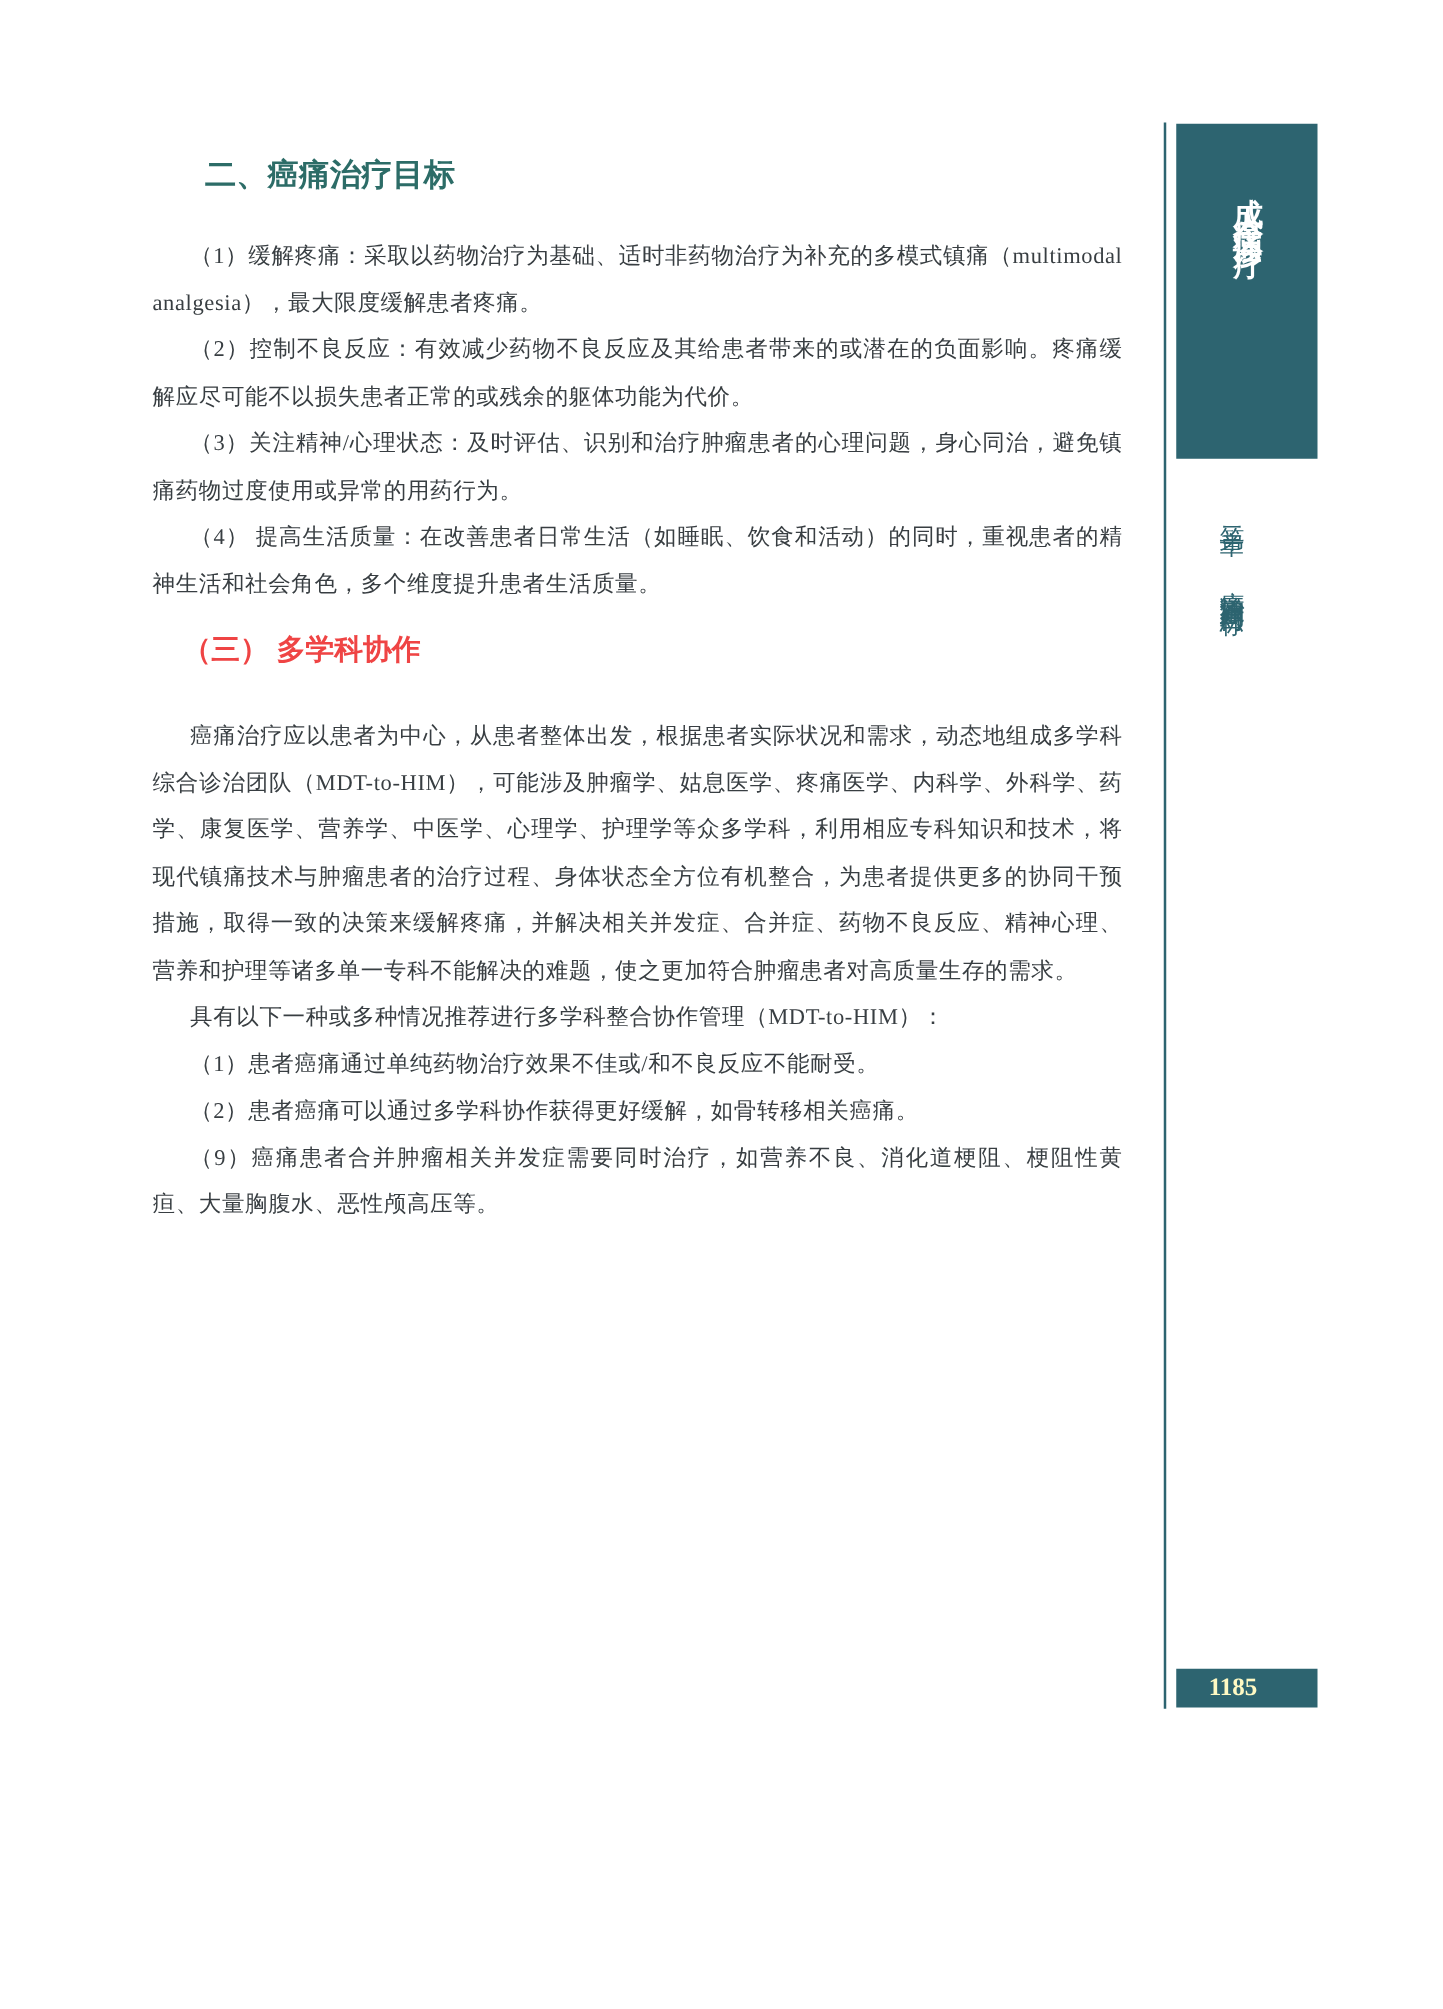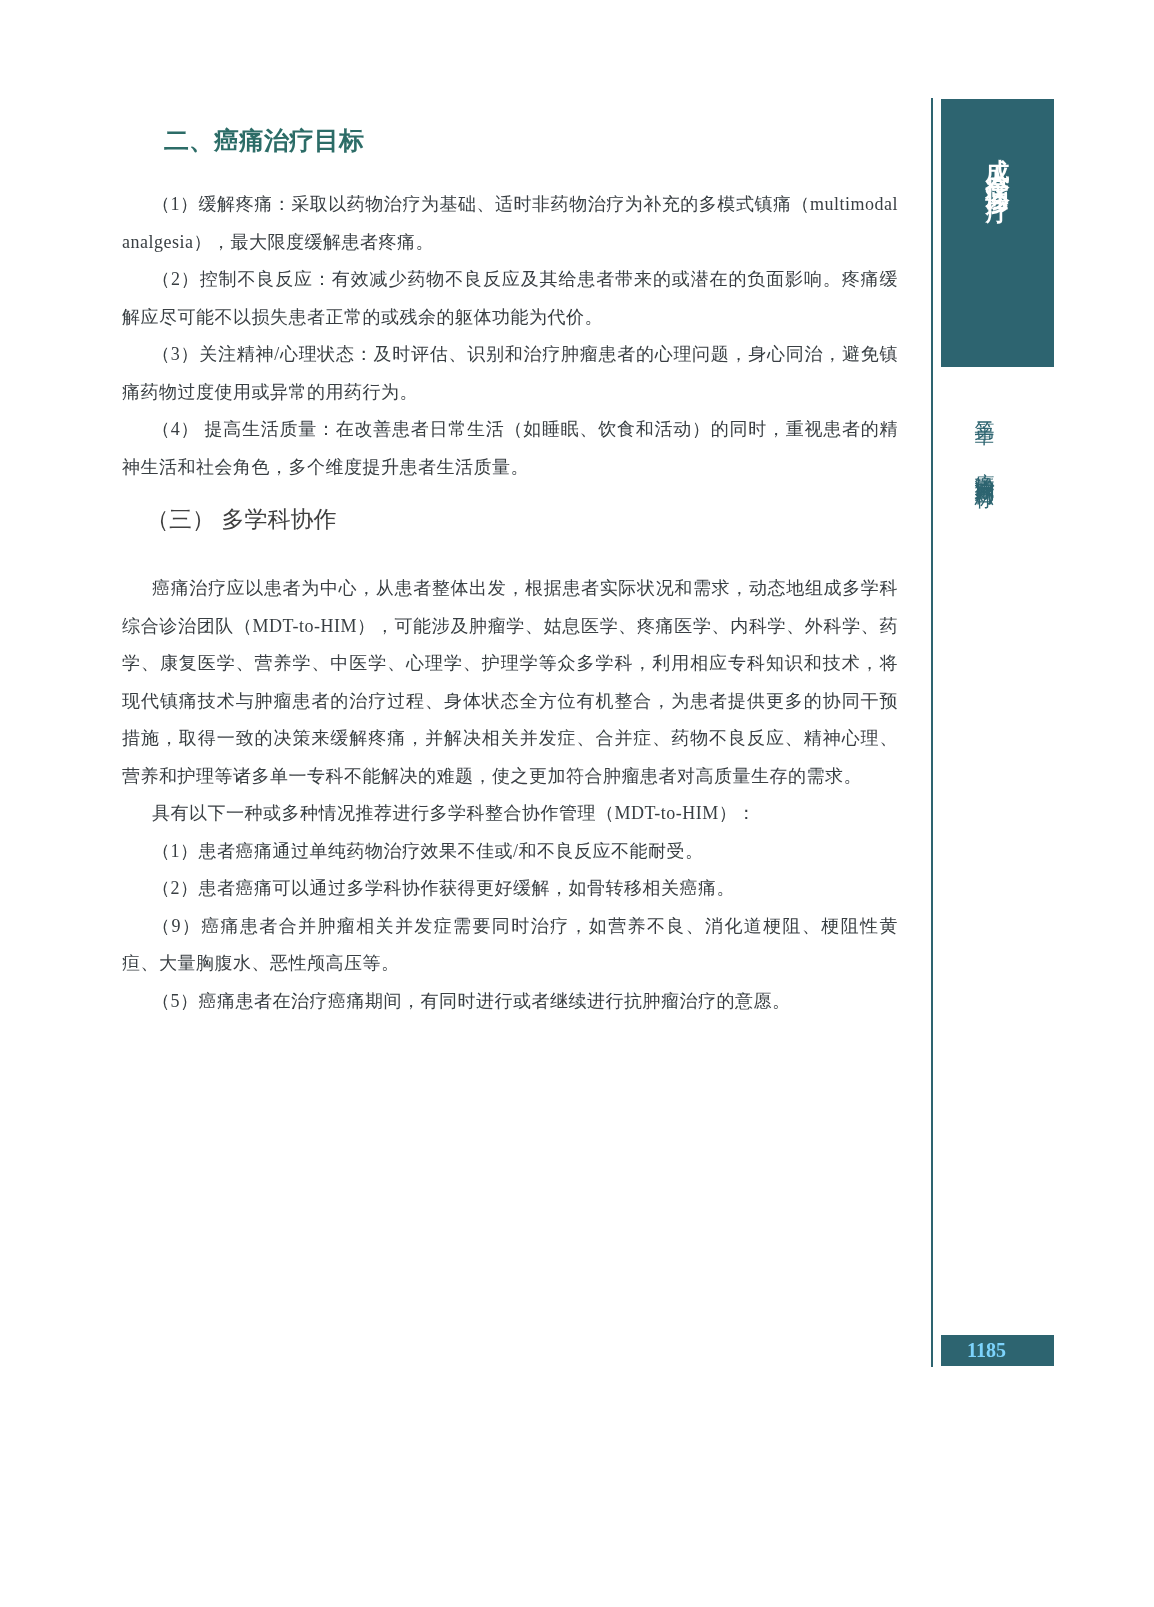--- a/index.html
+++ b/index.html
@@ -33,22 +33,22 @@
     font-size: 18px;
     line-height: 37.5px;
     text-align: justify;
     text-indent: 30px;
     color: #383e42;
     letter-spacing: 0.5px;
   }
   .subsection-heading {
     font-size: 23px;
     line-height: 30px;
-    font-weight: 400;
-    color: #404040;
+    font-weight: 700;
+    color: #ef4444;
     margin: 18px 0 36px 24px;
     font-family: "Liberation Sans", "DejaVu Sans", sans-serif;
   }
 
   
   .sidebar-divider {
     position: absolute;
     left: 931px;
     top: 98px;
     width: 2px;
@@ -92,21 +92,21 @@
     position: absolute;
     left: 941px;
     top: 1335px;
     width: 113px;
     height: 31px;
     background: #2d6470;
     display: flex;
     align-items: center;
   }
   .page-number-text {
-    color: #7dd3fc;
+    color: #fef9c3;
     font-size: 20px;
     font-weight: bold;
     padding-left: 26px;
     font-family: "Liberation Serif", "DejaVu Serif", serif;
   }
 </style>
 </head>
 <body>
 
 <div class="page">
@@ -119,21 +119,20 @@
     <p class="body-para">（3）关注精神/心理状态：及时评估、识别和治疗肿瘤患者的心理问题，身心同治，避免镇痛药物过度使用或异常的用药行为。</p>
     <p class="body-para">（4） 提高生活质量：在改善患者日常生活（如睡眠、饮食和活动）的同时，重视患者的精神生活和社会角色，多个维度提升患者生活质量。</p>
 
     <h3 class="subsection-heading">（三） 多学科协作</h3>
 
     <p class="body-para">癌痛治疗应以患者为中心，从患者整体出发，根据患者实际状况和需求，动态地组成多学科综合诊治团队（MDT-to-HIM），可能涉及肿瘤学、姑息医学、疼痛医学、内科学、外科学、药学、康复医学、营养学、中医学、心理学、护理学等众多学科，利用相应专科知识和技术，将现代镇痛技术与肿瘤患者的治疗过程、身体状态全方位有机整合，为患者提供更多的协同干预措施，取得一致的决策来缓解疼痛，并解决相关并发症、合并症、药物不良反应、精神心理、营养和护理等诸多单一专科不能解决的难题，使之更加符合肿瘤患者对高质量生存的需求。</p>
     <p class="body-para">具有以下一种或多种情况推荐进行多学科整合协作管理（MDT-to-HIM）：</p>
     <p class="body-para">（1）患者癌痛通过单纯药物治疗效果不佳或/和不良反应不能耐受。</p>
     <p class="body-para">（2）患者癌痛可以通过多学科协作获得更好缓解，如骨转移相关癌痛。</p>
     <p class="body-para">（9）癌痛患者合并肿瘤相关并发症需要同时治疗，如营养不良、消化道梗阻、梗阻性黄疸、大量胸腹水、恶性颅高压等。</p>
-    <p class="body-para">（5）癌痛患者在治疗癌痛期间，有同时进行或者继续进行抗肿瘤治疗的意愿。</p>
   </main>
 
   <div class="sidebar-divider"></div>
 
   <div class="book-title-box">
     <span class="book-title-text">成人癌痛诊疗</span>
   </div>
 
   <div class="chapter-marker">
     <span class="chapter-label">第二章</span>

